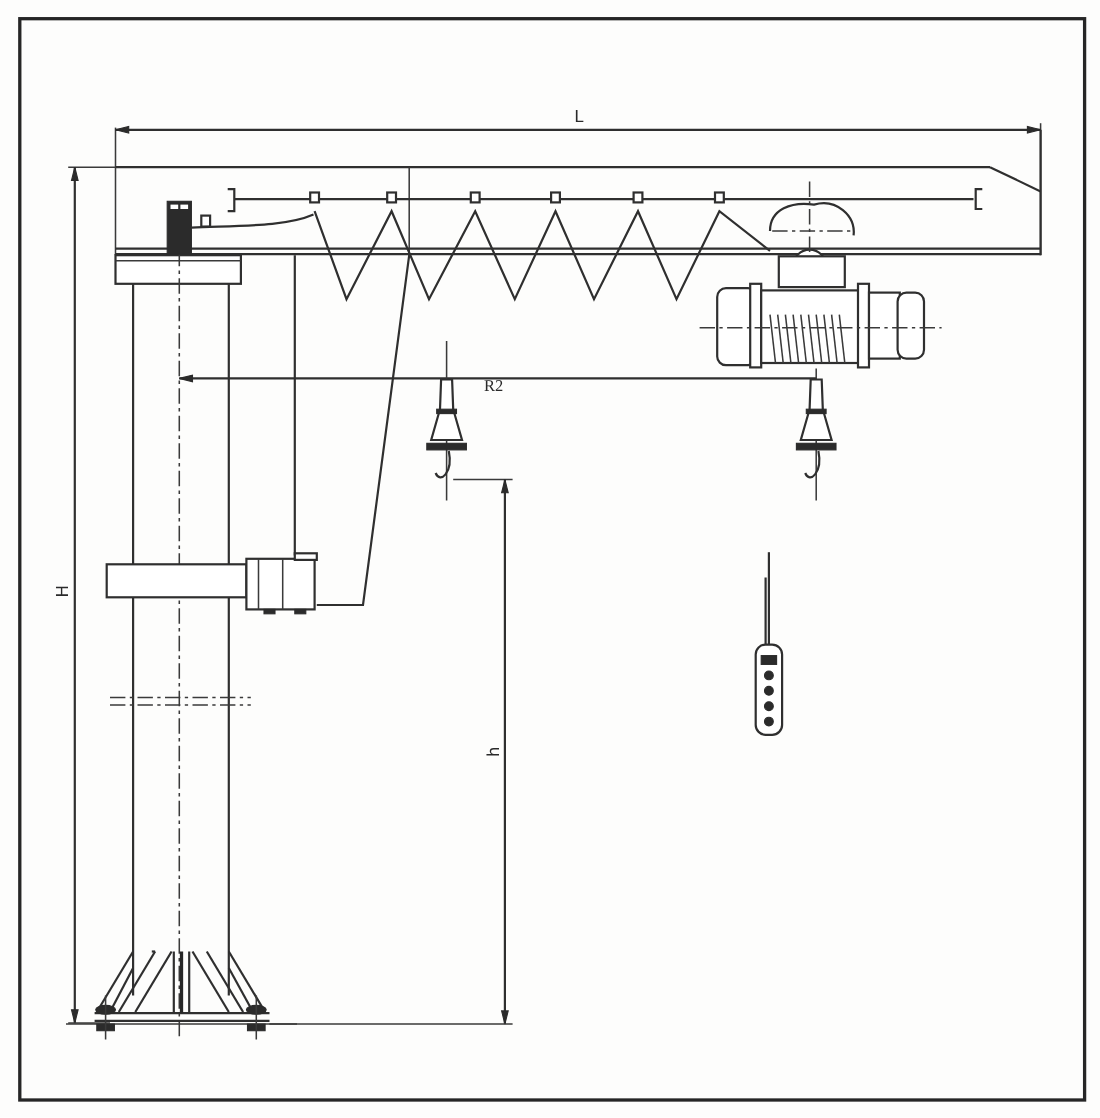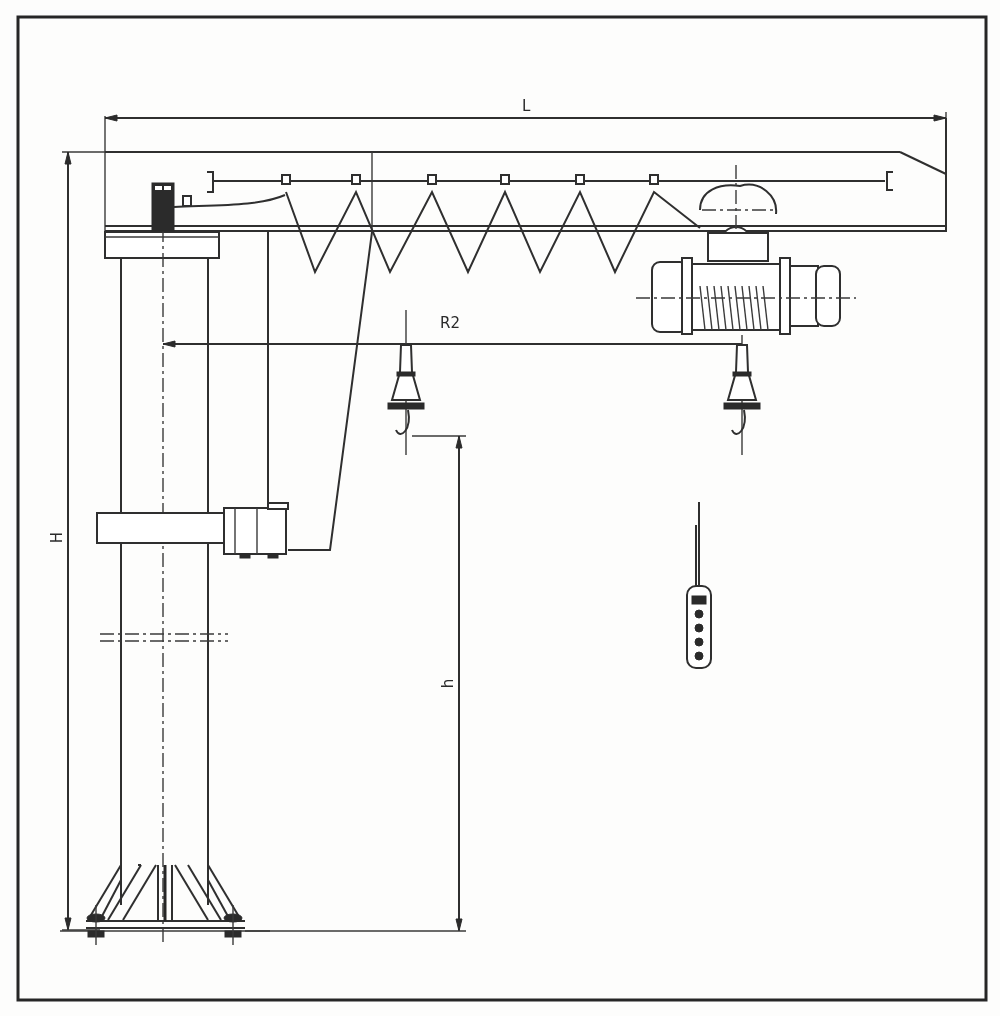--- a/index.html
+++ b/index.html
@@ -194,16 +194,16 @@
     <rect x="687" y="586" width="24" height="82" rx="9" class="fillw"></rect>
     <rect x="692" y="596" width="14" height="8" class="filld"></rect>
     <circle cx="699" cy="614" r="4" class="filld"></circle>
     <circle cx="699" cy="628" r="4" class="filld"></circle>
     <circle cx="699" cy="642" r="4" class="filld"></circle>
     <circle cx="699" cy="656" r="4" class="filld"></circle>
   </g>
 </svg>
 
 <div class="lbl" style="left:522px; top:99px;">L</div>
-<div class="lbl" style="left:440px; top:316px;">R2</div>
+<div class="lbl" style="left:440px; top:344px;font-family:Liberation Serif, serif;">R2</div>
 <div class="lbl rot" style="left:52px; top:530px;">H</div>
 <div class="lbl rot" style="left:444px; top:676px;">h</div>
 </div>
 
 </body></html>

